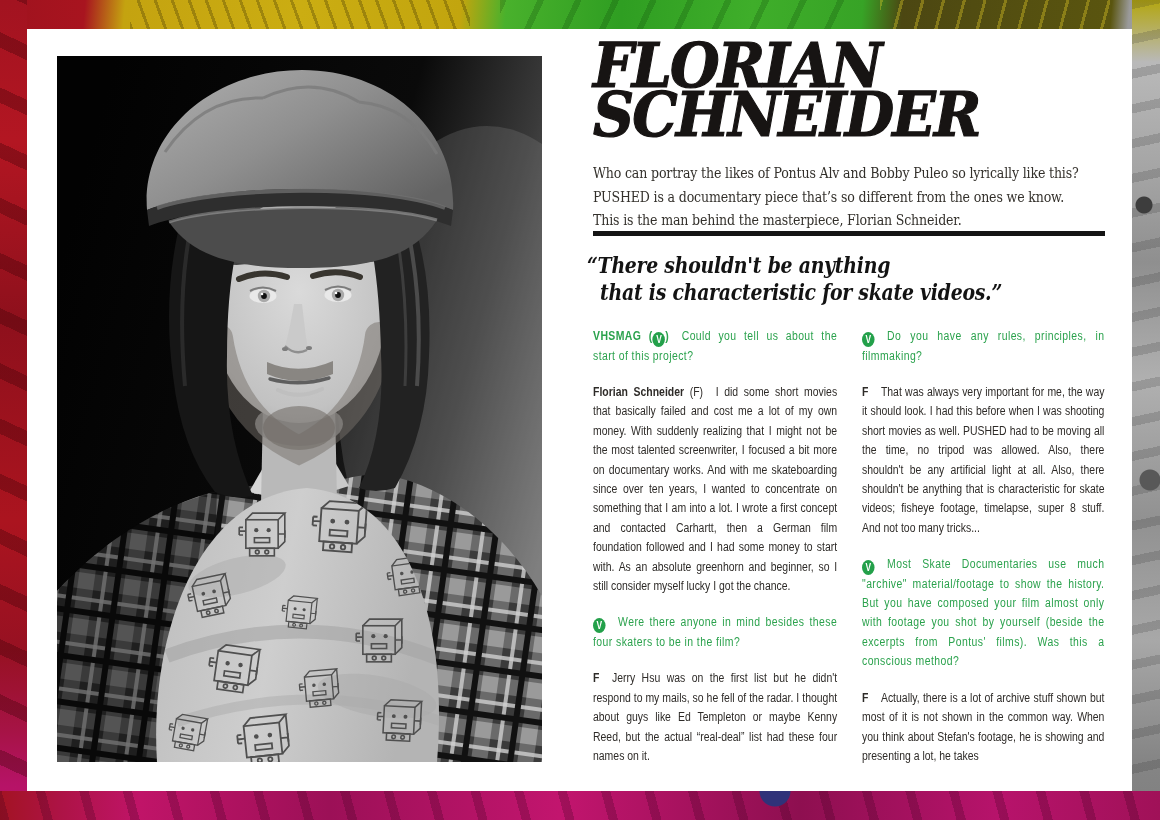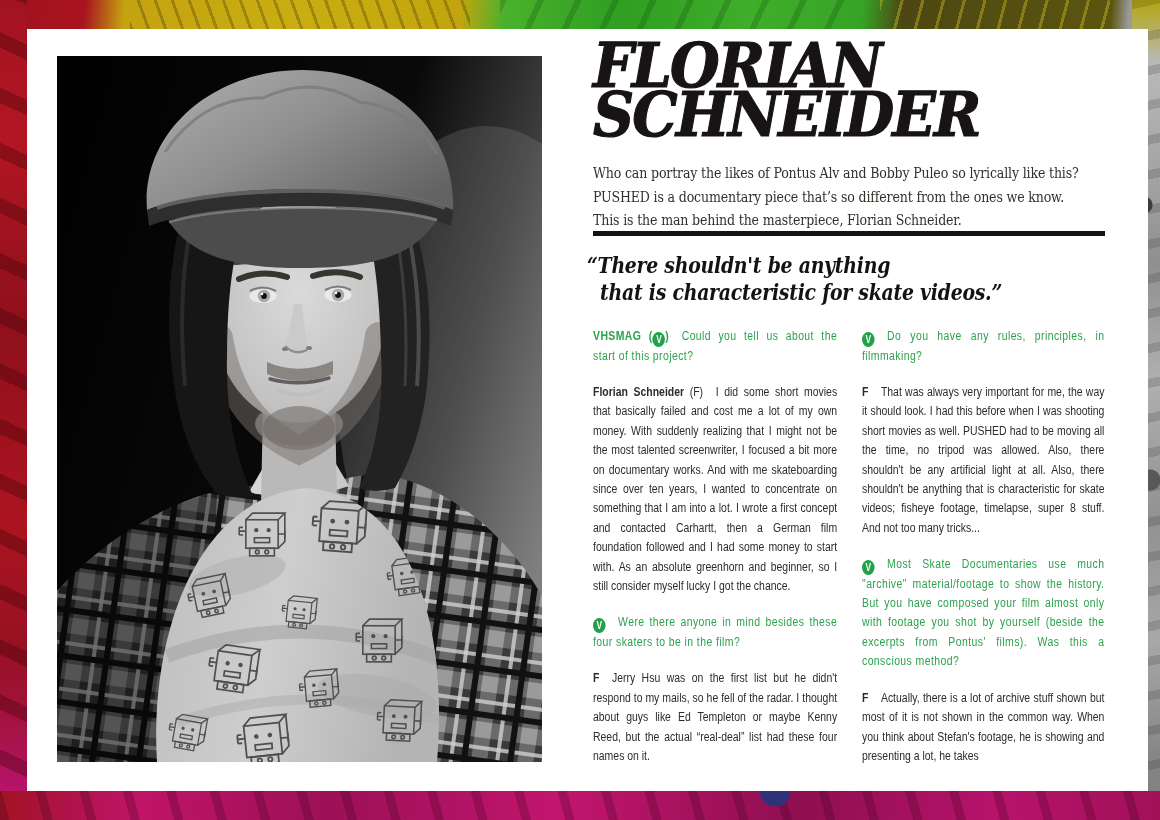--- a/index.html
+++ b/index.html
@@ -22,21 +22,21 @@
       radial-gradient(circle at 12px 205px, #3d3d3d 0 8px, rgba(0,0,0,0) 9px),
       radial-gradient(circle at 18px 480px, #585858 0 10px, rgba(0,0,0,0) 11px),
       repeating-linear-gradient(168deg, rgba(40,40,40,.18) 0 9px, rgba(0,0,0,0) 9px 34px),
       linear-gradient(to bottom,#b3a60f 0px,#b9b9b9 62px,#a3a3a3 180px,#8f8f8f 262px,#b0b0b0 380px,#919191 520px,#a8a8a8 640px,#858585 760px,#7f7f7f 820px);}
   .b-bottom{left:0;bottom:0;width:1160px;height:29px;
     background:
       radial-gradient(circle at 775px 0px, #303279 0 15px, rgba(0,0,0,0) 16px),
       repeating-linear-gradient(75deg, rgba(60,0,30,.26) 0 9px, rgba(0,0,0,0) 9px 42px),
       linear-gradient(92deg,#a31323 0px,#ad1345 60px,#c01468 140px,#9c1057 330px,#c2156e 560px,#8e0f50 800px,#b7136b 1000px,#a01158 1160px);}
   
-  .page{position:absolute;left:27px;top:29px;width:1105px;height:762px;background:#ffffff;padding-left:16px;}
+  .page{position:absolute;left:27px;top:29px;width:1105px;height:762px;background:#ffffff;}
   
   .photo{position:absolute;left:30px;top:27px;width:485px;height:706px;background:#000;overflow:hidden;}
   .photo svg{display:block;}
   
   .title{position:absolute;left:566px;top:12px;color:#171413;
     font-family:"DejaVu Serif","Liberation Serif",serif;font-style:italic;font-weight:bold;
     font-size:62px;line-height:49px;letter-spacing:-2px;
     transform:scaleX(0.92);transform-origin:0 0;-webkit-text-stroke:1.2px #171413;}
   
   .intro{position:absolute;left:566px;top:133px;color:#33302b;

